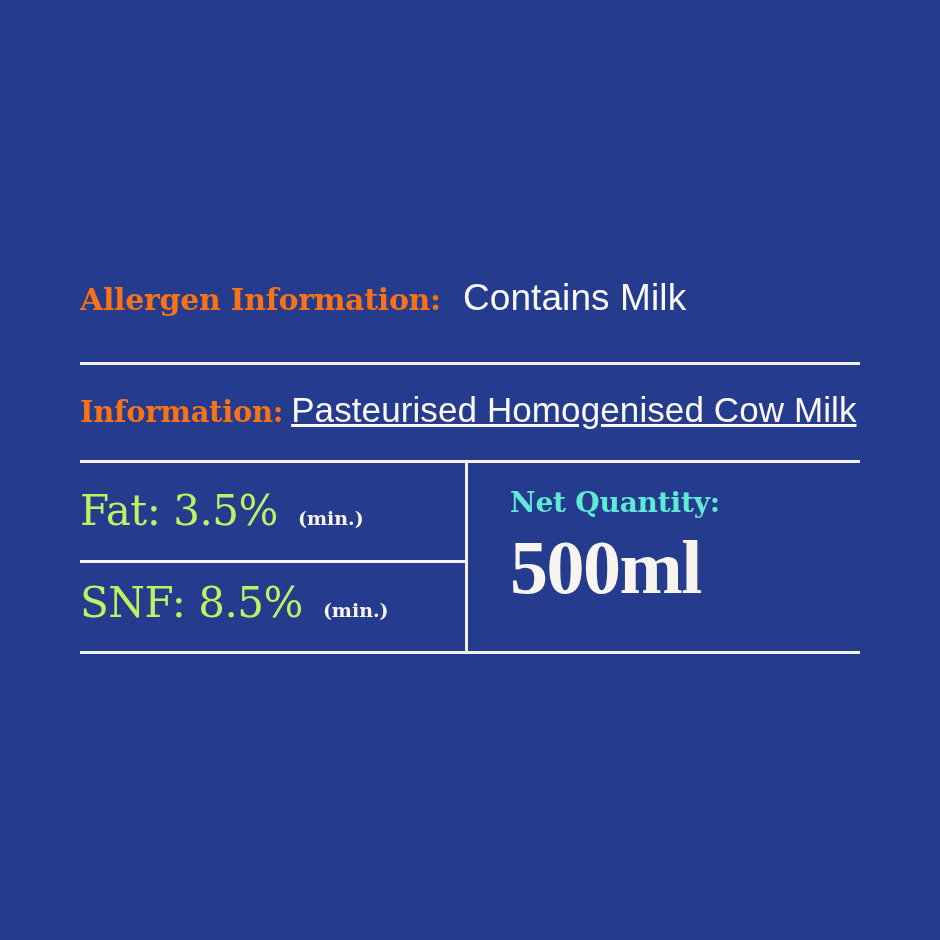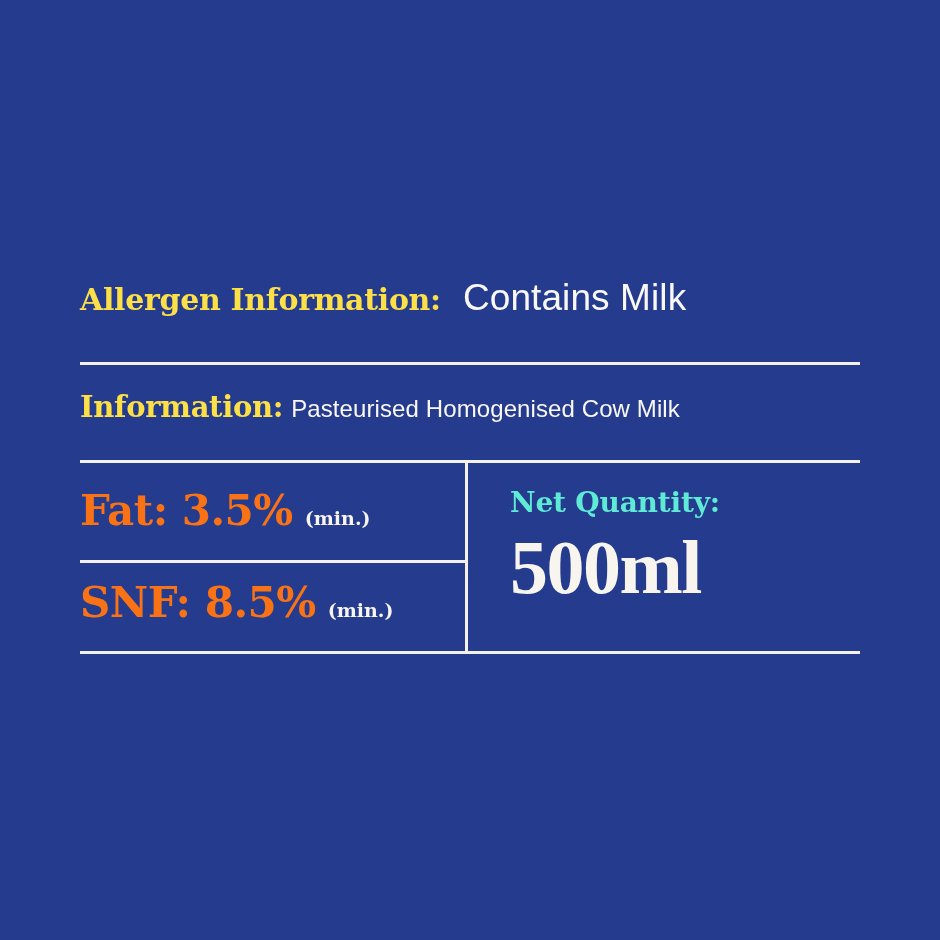--- a/index.html
+++ b/index.html
@@ -29,21 +29,21 @@
     top: 277px;
     width: 780px;
     height: 46px;
     display: flex;
     align-items: baseline;
     white-space: nowrap;
   }
   .lbl-serif {
     font-family: "DejaVu Serif", "Liberation Serif", serif;
     font-weight: bold;
-    color: #fde047;
+    color: #f97316;
     letter-spacing: -0.3px;
   }
   .val-sans {
     font-family: "Liberation Sans", sans-serif;
     font-weight: 400;
     color: #FAF8F4;
     letter-spacing: 0.1px;
   }
   .allergen-row .lbl-serif { font-size: 30px; }
   .allergen-row .val-sans  { font-size: 37px; margin-left: 22px; }
@@ -53,21 +53,21 @@
     position: absolute;
     left: 0;
     top: 390px;
     width: 790px;
     height: 46px;
     display: flex;
     align-items: baseline;
     white-space: nowrap;
   }
   .ingredients-row .lbl-serif { font-size: 29px; }
-  .ingredients-row .val-sans  { font-size: 24px; margin-left: 8px; }
+  .ingredients-row .val-sans  { font-size: 35px; margin-left: 8px; text-decoration: underline; }
 
   
   .rule {
     position: absolute;
     background: #F4F1EB;
   }
   .rule-allergen {
     left: 0;
     top: 362px;
     width: 780px;
@@ -105,31 +105,31 @@
     width: 375px;
     display: flex;
     align-items: baseline;
     white-space: nowrap;
   }
   .cell-fat { top: 486px; height: 60px; }
   .cell-snf { top: 578px; height: 60px; }
 
   .comp-text {
     font-family: "DejaVu Serif", "Liberation Serif", serif;
-    font-weight: bold;
+    font-weight: normal;
     font-size: 42px;
-    color: #f97316;
+    color: #bef264;
     letter-spacing: -0.5px;
   }
   .comp-qualifier {
     font-family: "DejaVu Serif", "Liberation Serif", serif;
     font-weight: bold;
     font-size: 19px;
     color: #F7F4EE;
-    margin-left: 12px;
+    margin-left: 20px;
   }
 
   
   .netqty-block {
     position: absolute;
     left: 430px;
     top: 486px;
     width: 350px;
   }
   .netqty-label {

